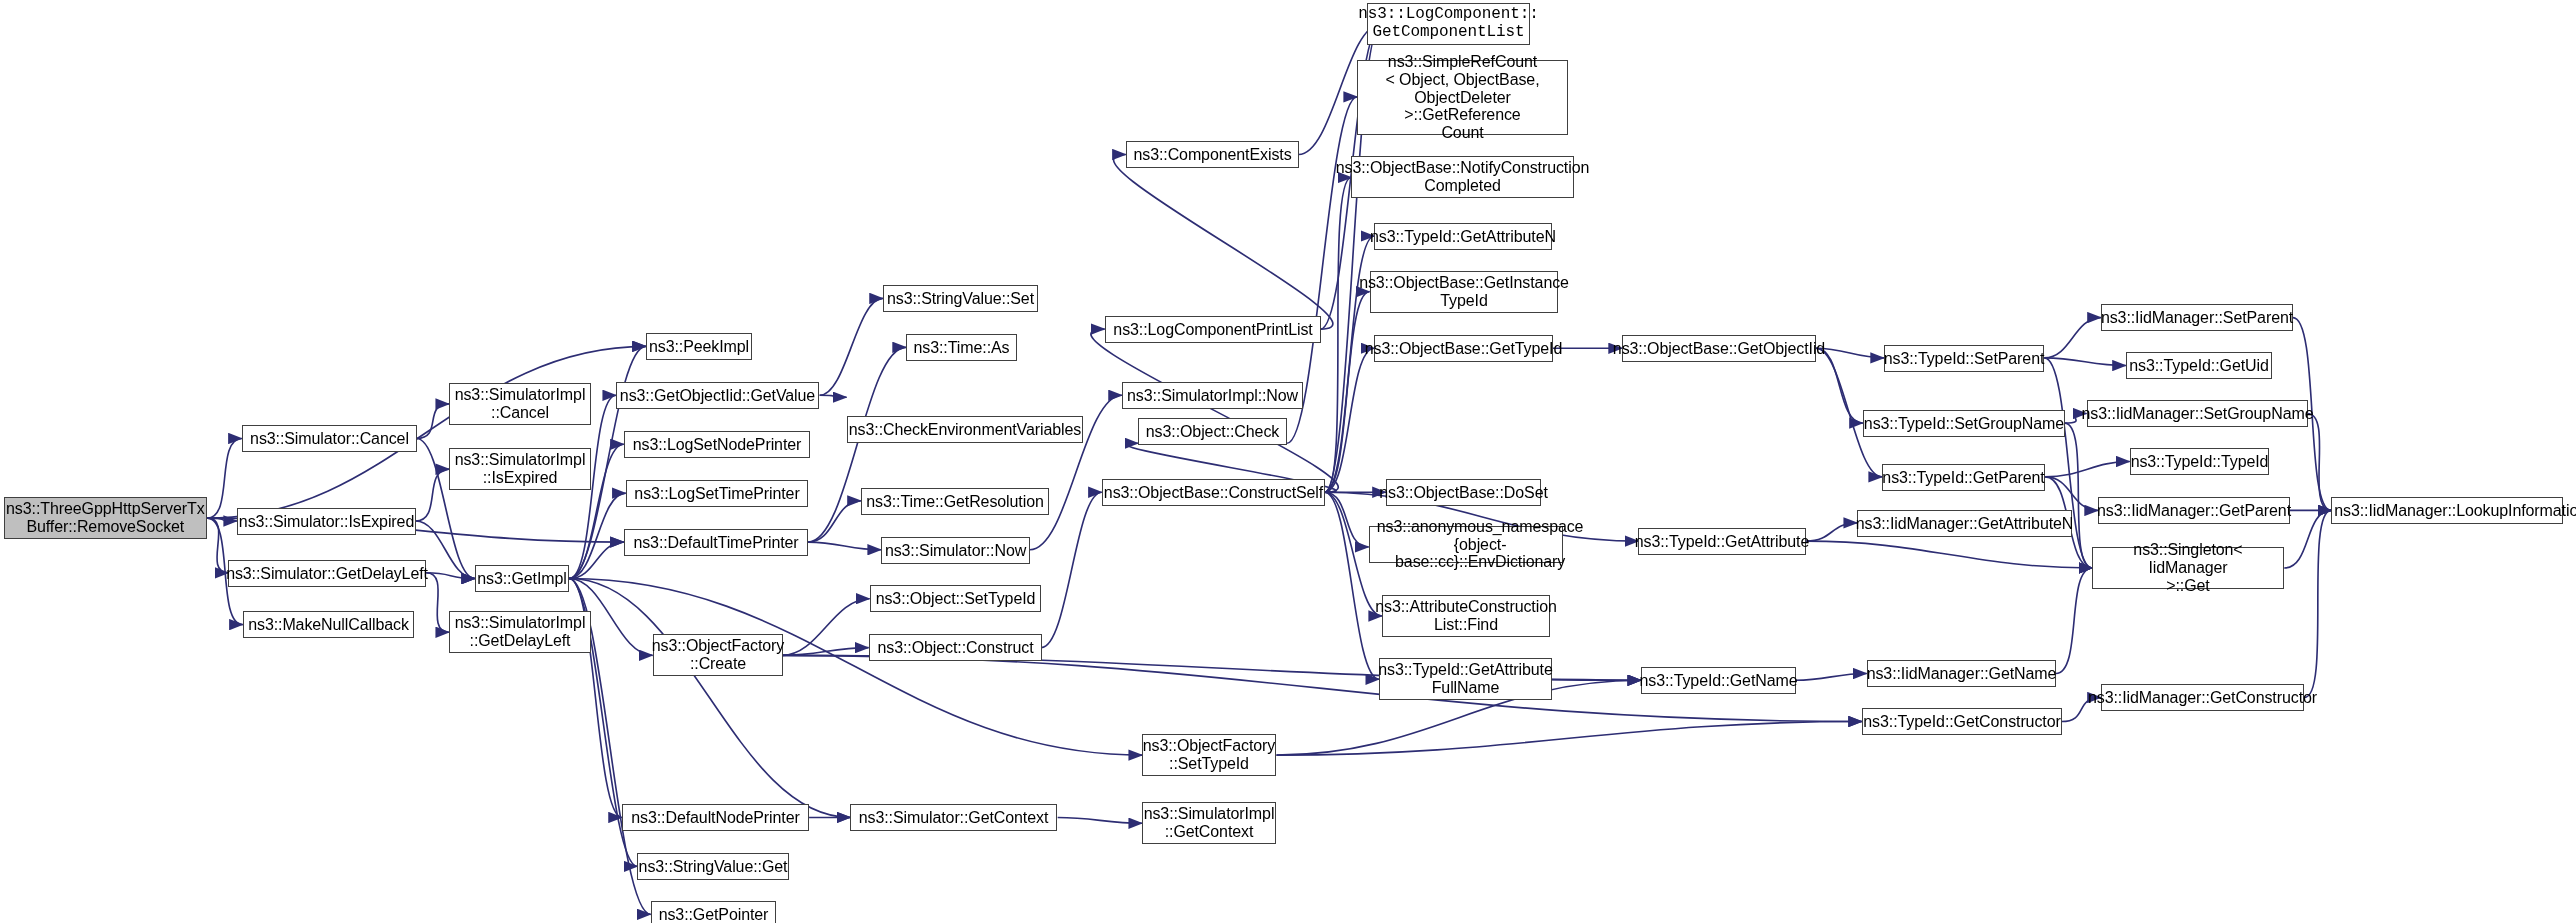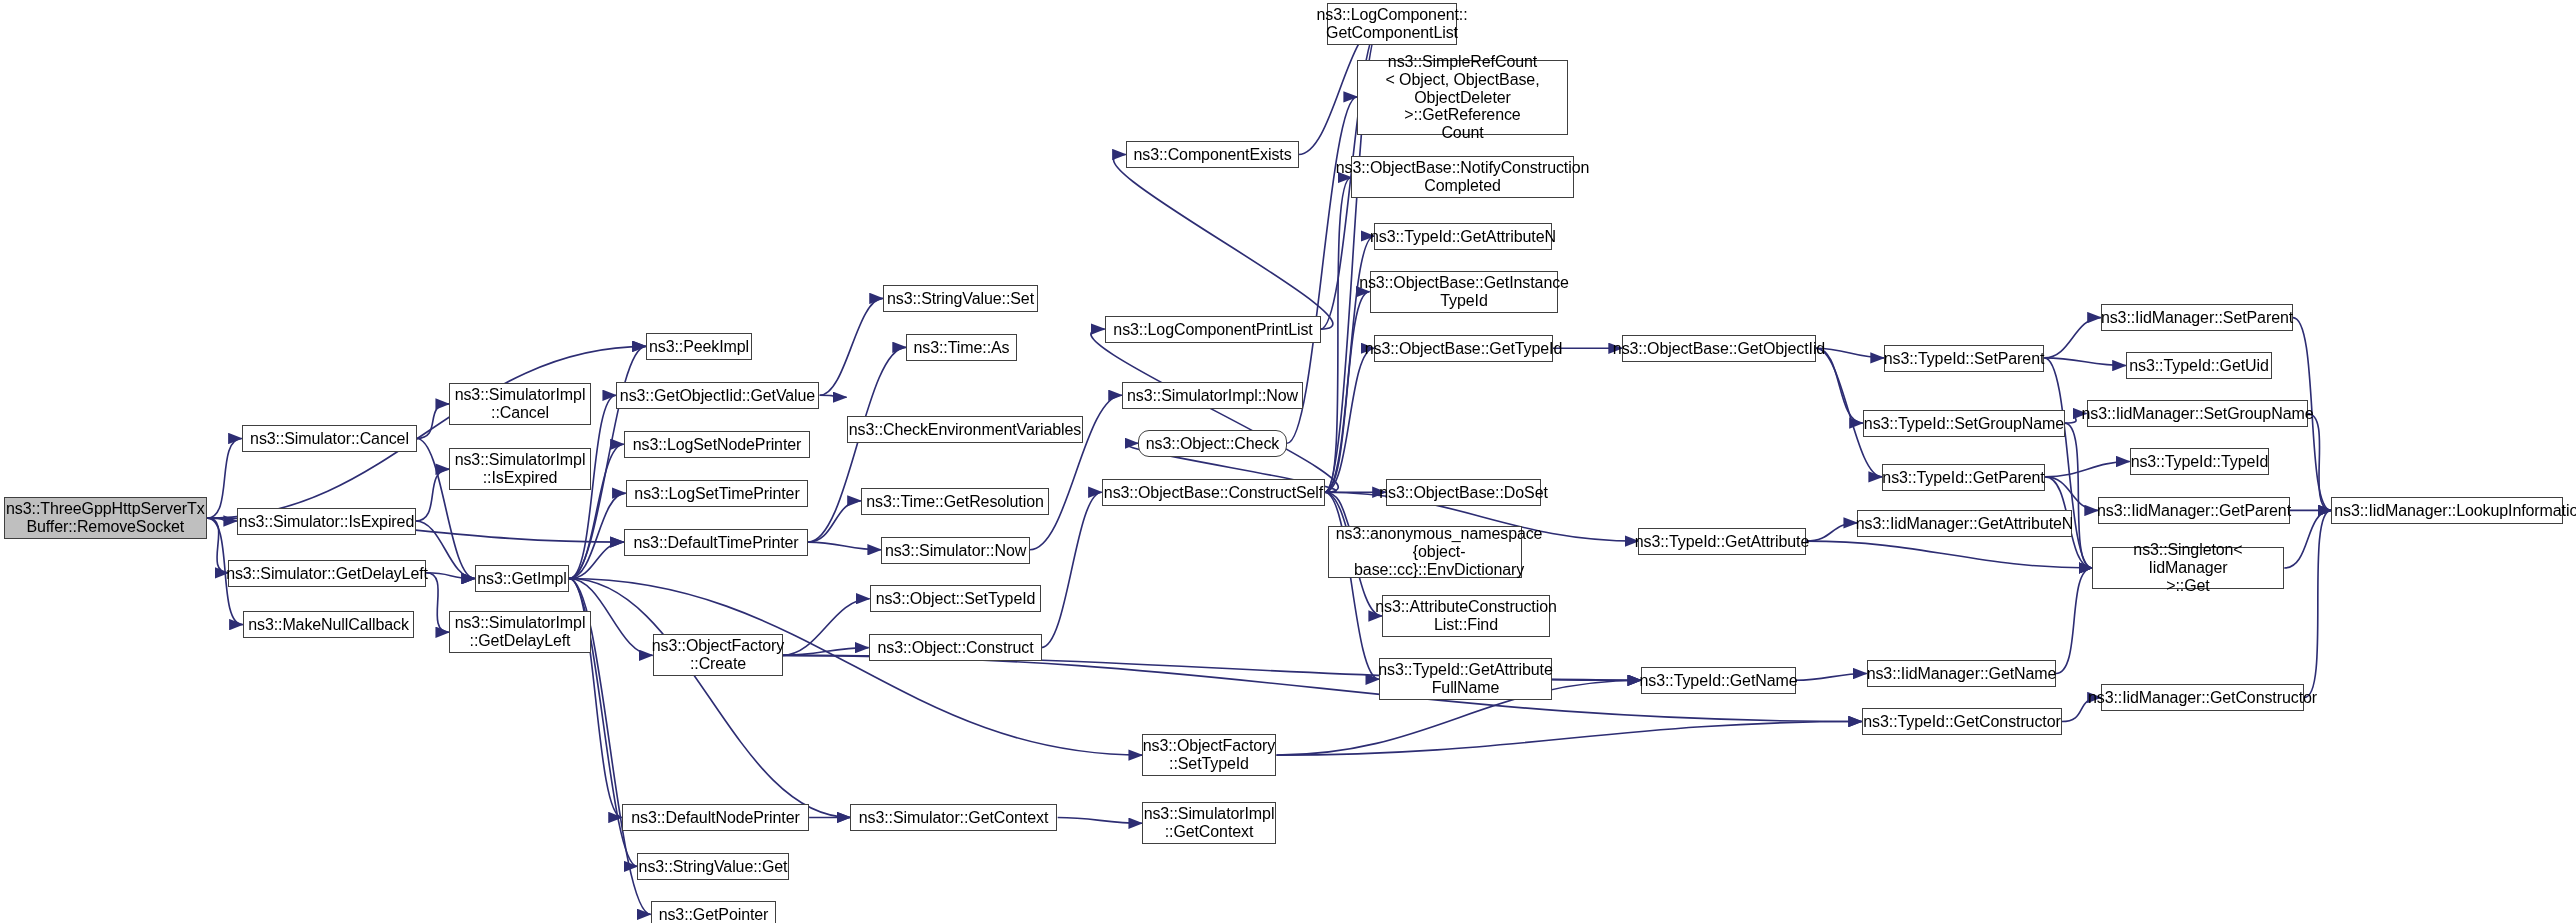--- a/index.html
+++ b/index.html
@@ -163,40 +163,40 @@
       <div class="node" style="left: 906px; top: 334px; width: 111px; height: 27px;">ns3::Time::As</div>
       <div class="node" style="left: 847px; top: 384px; width: 236px; height: 27px; margin-top: 32px;">ns3::CheckEnvironmentVariables</div>
       <div class="node" style="left: 861px; top: 488px; width: 188px; height: 27px;">ns3::Time::GetResolution</div>
       <div class="node" style="left: 881px; top: 537px; width: 149px; height: 27px;">ns3::Simulator::Now</div>
       <div class="node" style="left: 870px; top: 585px; width: 171px; height: 27px;">ns3::Object::SetTypeId</div>
       <div class="node" style="left: 869px; top: 634px; width: 173px; height: 27px;">ns3::Object::Construct</div>
       <div class="node" style="left: 850px; top: 804px; width: 207px; height: 27px;">ns3::Simulator::GetContext</div>
       <div class="node" style="left: 1126px; top: 141px; width: 173px; height: 27px;">ns3::ComponentExists</div>
       <div class="node" style="left: 1105px; top: 316px; width: 216px; height: 27px;">ns3::LogComponentPrintList</div>
       <div class="node" style="left: 1122px; top: 382px; width: 181px; height: 27px;">ns3::SimulatorImpl::Now</div>
-      <div class="node" style="left: 1138px; top: 430px; width: 149px; height: 27px; border-radius: 11px;">ns3::Object::Check</div>
+      <div class="node" style="left: 1138px; top: 418px; width: 149px; height: 27px;">ns3::Object::Check</div>
       <div class="node" style="left: 1102px; top: 479px; width: 223px; height: 27px;">ns3::ObjectBase::ConstructSelf</div>
       <div class="node" style="left: 1142px; top: 734px; width: 134px; height: 42px;">ns3::ObjectFactory
 ::SetTypeId</div>
       <div class="node" style="left: 1142px; top: 802px; width: 134px; height: 42px;">ns3::SimulatorImpl
 ::GetContext</div>
-      <div class="node" style="left: 1327px; top: 2.9px; width: 130px; height: 42px;">ns3::LogComponent::
+      <div class="node" style="left: 1367px; top: 2.9px; width: 163px; height: 42px; font-family: Liberation Mono, monospace;">ns3::LogComponent::
 GetComponentList</div>
       <div class="node" style="left: 1357px; top: 60px; width: 211px; height: 75px;">ns3::SimpleRefCount
 &lt; Object, ObjectBase,
 ObjectDeleter &gt;::GetReference
 Count</div>
       <div class="node" style="left: 1351px; top: 156px; width: 223px; height: 42px;">ns3::ObjectBase::NotifyConstruction
 Completed</div>
       <div class="node" style="left: 1374px; top: 223px; width: 178px; height: 27px;">ns3::TypeId::GetAttributeN</div>
       <div class="node" style="left: 1370px; top: 271px; width: 188px; height: 42px;">ns3::ObjectBase::GetInstance
 TypeId</div>
       <div class="node" style="left: 1374px; top: 335px; width: 179px; height: 27px;">ns3::ObjectBase::GetTypeId</div>
       <div class="node" style="left: 1386px; top: 479px; width: 155px; height: 27px;">ns3::ObjectBase::DoSet</div>
-      <div class="node" style="left: 1328px; top: 526px; width: 194px; height: 52px; padding-left: 33px;">ns3::anonymous_namespace
+      <div class="node" style="left: 1369px; top: 526px; width: 194px; height: 37px; padding-left: 33px;">ns3::anonymous_namespace
 {object-base::cc}::EnvDictionary</div>
       <div class="node" style="left: 1382px; top: 595px; width: 168px; height: 42px;">ns3::AttributeConstruction
 List::Find</div>
       <div class="node" style="left: 1379px; top: 658px; width: 173px; height: 42px;">ns3::TypeId::GetAttribute
 FullName</div>
       <div class="node" style="left: 1622px; top: 335px; width: 194px; height: 27px;">ns3::ObjectBase::GetObjectIid</div>
       <div class="node" style="left: 1638px; top: 528px; width: 168px; height: 27px;">ns3::TypeId::GetAttribute</div>
       <div class="node" style="left: 1641px; top: 667px; width: 155px; height: 27px;">ns3::TypeId::GetName</div>
       <div class="node" style="left: 1884px; top: 345px; width: 160px; height: 27px;">ns3::TypeId::SetParent</div>
       <div class="node" style="left: 1863px; top: 410px; width: 202px; height: 27px;">ns3::TypeId::SetGroupName</div>

